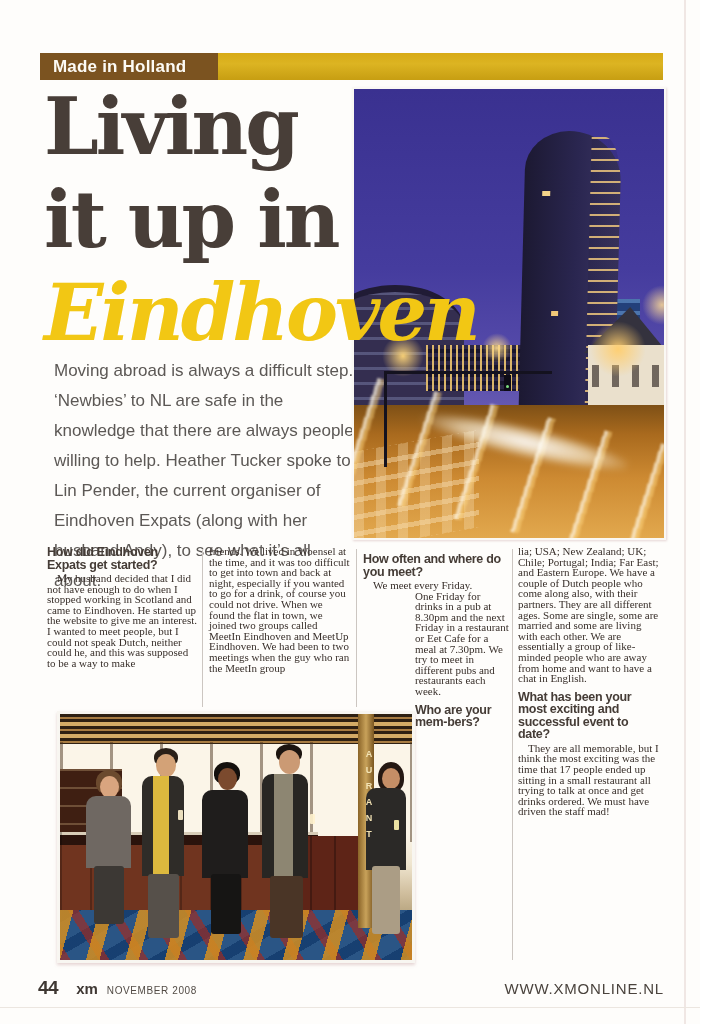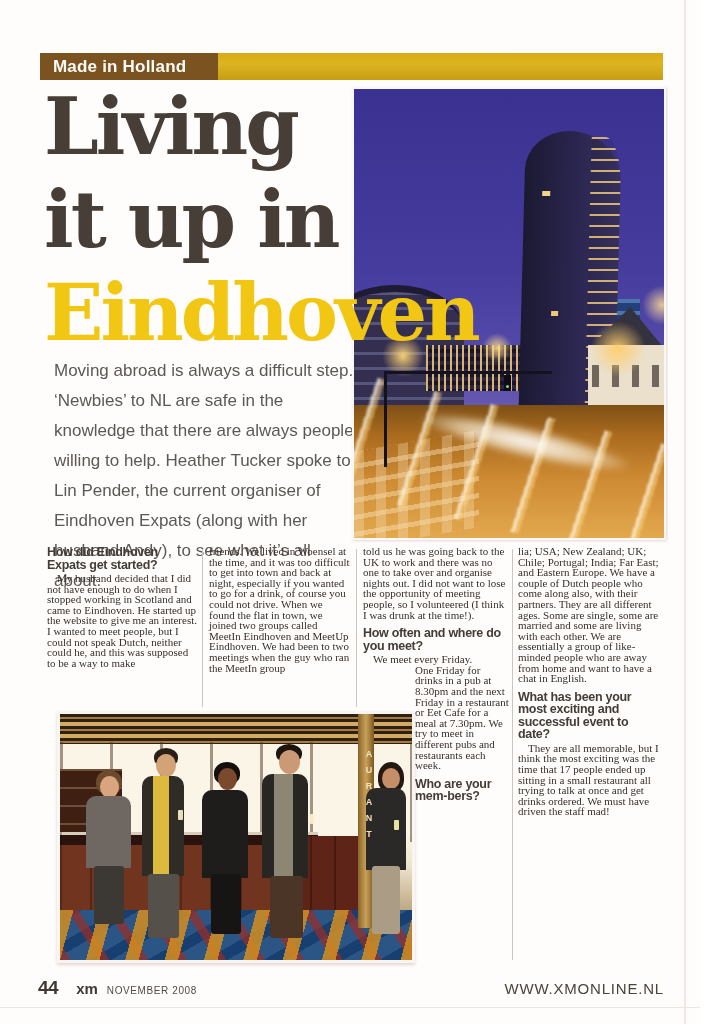--- a/index.html
+++ b/index.html
@@ -12,21 +12,21 @@
   .topbar{position:absolute;left:40px;top:53px;width:623px;height:27px;
     background:linear-gradient(180deg,#d8ab16 0%,#dcb422 40%,#c79e12 100%);}
   .badge{position:absolute;left:0;top:0;height:27px;width:178px;background:#7b5320;
     display:flex;align-items:center;padding-left:13px;box-sizing:border-box;}
   .badge span{color:#fdfbf5;font-weight:700;font-size:17px;letter-spacing:0.2px;}
 
   
   .headline{position:absolute;left:44px;top:80px;z-index:5;
     font-family:"DejaVu Serif",serif;font-weight:700;font-size:78px;line-height:93px;
     letter-spacing:-3px;color:#483e38;}
-  .headline .yellow{color:#f2c714;}
+  .headline .yellow{color:#f2c714;font-style:italic;}
 
   
   .intro{position:absolute;left:54px;top:356px;width:306px;
     font-size:17px;line-height:30px;color:#5c5855;font-weight:400;}
 
   
   .photo1{position:absolute;left:352px;top:87px;width:310px;height:449px;overflow:hidden;
     border:2px solid #faf8f4;box-sizing:content-box;box-shadow:1px 1px 2px rgba(205,170,170,.45);z-index:1;}
   .p1-sky{position:absolute;inset:0;background:linear-gradient(180deg,#3a3190 0%,#453c9e 40%,#574cab 62%,#6a5db3 74%,#7668b5 82%);}
   .p1-round{position:absolute;left:-28px;top:196px;width:138px;height:132px;background:#342e50;
@@ -219,21 +219,20 @@
   <div class="col c1">
     <h3 class="first">How did Eindhoven Expats get started?</h3>
     <p class="indent">My husband decided that I did not have enough to do when I stopped working in Scotland and came to Eindhoven. He started up the website to give me an interest. I wanted to meet people, but I could not speak Dutch, neither could he, and this was supposed to be a way to make</p>
   </div>
 
   <div class="col c2">
     <p>friends. We lived in Woensel at the time, and it was too difficult to get into town and back at night, especially if you wanted to go for a drink, of course you could not drive. When we found the flat in town, we joined two groups called MeetIn Eindhoven and MeetUp Eindhoven. We had been to two meetings when the guy who ran the MeetIn group</p>
   </div>
 
   <div class="col c3">
-    <p>told us he was going back to the UK to work and there was no one to take over and organise nights out. I did not want to lose the opportunity of meeting people, so I volunteered (I think I was drunk at the time!).</p>
     <h3>How often and where do you meet?</h3>
     <p class="indent">We meet every Friday.</p>
     <div class="wrap-right">
       <p>One Friday for drinks in a pub at 8.30pm and the next Friday in a restaurant or Eet Cafe for a meal at 7.30pm. We try to meet in different pubs and restaurants each week.</p>
       <h3>Who are your mem-bers?</h3>
     </div>
   </div>
 
   <div class="col c4">
     <p>lia; USA; New Zealand; UK; Chile; Portugal; India; Far East; and Eastern Europe. We have a couple of Dutch people who come along also, with their partners. They are all different ages. Some are single, some are married and some are living with each other. We are essentially a group of like-minded people who are away from home and want to have a chat in English.</p>

